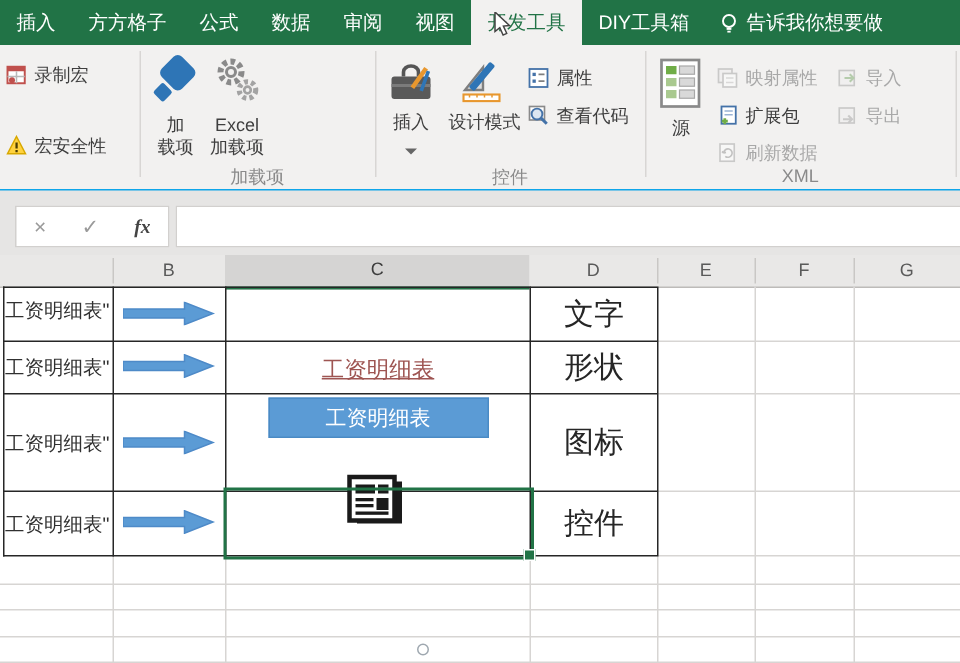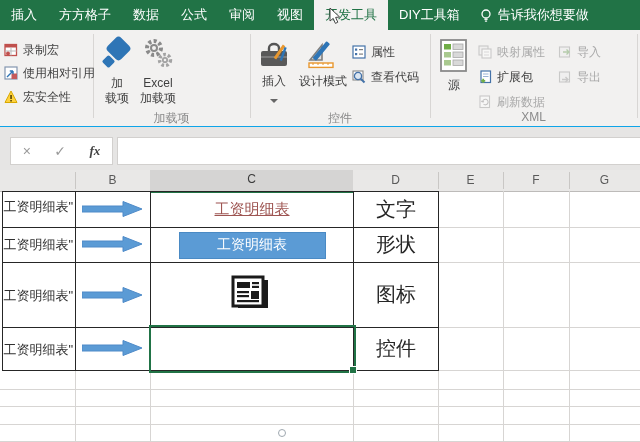--- a/index.html
+++ b/index.html
@@ -32,41 +32,41 @@
       color:#444;font-size:13px;}
   
   .hdr{position:absolute;top:170px;height:21px;background:#e9e8e7;border-bottom:1px solid #bdbbb9;
        color:#5a5a5a;font-size:12px;text-align:center;line-height:21px;}
   .hdr.sel{background:#d5d4d3;border-bottom:2px solid #217346;line-height:19px;color:#3c3c3c;}
   .hsep{position:absolute;top:172px;height:17px;width:1px;background:#c9c7c5;}
   .gl{position:absolute;background:#d7d5d3;}
   .bl{position:absolute;background:#262626;}
   .acell{position:absolute;overflow:hidden;font-size:13px;color:#303030;text-align:right;white-space:nowrap;}
   .dcell{position:absolute;font-size:20px;color:#262626;display:flex;align-items:center;justify-content:center;}
-  .ccell{position:absolute;display:flex;align-items:center;justify-content:center;}
+  .ccell{position:absolute;display:flex;align-items:flex-end;justify-content:center;margin-top:30px;}
   .hlink{font-size:15px;color:#9e5552;text-decoration:underline;}
   .shapebtn{width:145px;height:25px;background:#5b9bd5;border:1px solid #4a8ac4;color:#fff;
             font-size:14px;display:flex;align-items:center;justify-content:center;}
   .selbox{position:absolute;left:149px;top:325px;width:203px;height:44px;
           border:2px solid #217346;background:transparent;}
   .fillhandle{position:absolute;left:349px;top:366px;width:6px;height:6px;background:#217346;
               border:1px solid #fff;}
   .dot{position:absolute;left:278px;top:429px;width:6px;height:6px;border:1px solid #9fa8b0;
        border-radius:50%;background:#fff;}
 </style>
 </head>
 <body>
 
 <div id="app">
 
   <div class="tabbar">
     <span class="tab">插入</span>
     <span class="tab">方方格子</span>
+    <span class="tab">公式</span>
     <span class="tab">数据</span>
-    <span class="tab">公式</span>
     <span class="tab">审阅</span>
     <span class="tab">视图</span>
     <span class="tab active">开发工具</span>
     <span class="tab">DIY工具箱</span>
     <span class="tellme">
       <svg width="14" height="15" viewBox="0 0 14 15">
         <circle cx="7" cy="6" r="4" fill="none" stroke="#fff" stroke-width="1.3"></circle>
         <rect x="5.4" y="10.5" width="3.2" height="1.4" fill="#fff"></rect>
         <rect x="5.9" y="12.5" width="2.2" height="1.2" fill="#fff"></rect>
       </svg>
@@ -86,28 +86,20 @@
 
     <div class="sbtn" style="left:4px;top:11px">
       <svg width="14" height="14" viewBox="0 0 14 14">
         <rect x="1" y="1.5" width="11.5" height="11" fill="#fff" stroke="#c0504d" stroke-width="1.3"></rect>
         <rect x="1" y="1.5" width="11.5" height="3" fill="#c0504d"></rect>
         <line x1="1" y1="8" x2="12.5" y2="8" stroke="#b9b9b9"></line>
         <line x1="7" y1="4.5" x2="7" y2="12.5" stroke="#b9b9b9"></line>
         <circle cx="4" cy="10.5" r="2" fill="#c0504d"></circle>
       </svg>
       <span>录制宏</span>
-    </div>
-    <div class="sbtn" style="left:4px;top:34px">
-      <svg width="14" height="14" viewBox="0 0 14 14">
-        <rect x="1" y="1" width="12" height="12" fill="#fff" stroke="#8496b0" stroke-width="1.2"></rect>
-        <rect x="7.5" y="7.5" width="5.5" height="5.5" fill="#c55a5a"></rect>
-        <path d="M3,11 L9,5 M9,5 L5.8,5 M9,5 L9,8.2" stroke="#2e75b6" stroke-width="1.4" fill="none"></path>
-      </svg>
-      <span>使用相对引用</span>
     </div>
     <div class="sbtn" style="left:4px;top:58px">
       <svg width="14" height="14" viewBox="0 0 14 14">
         <path d="M7,1 L13,12.5 L1,12.5 Z" fill="#ffd23e" stroke="#d8a800" stroke-width="1"></path>
         <rect x="6.3" y="5" width="1.5" height="4" fill="#4a3b00"></rect>
         <rect x="6.3" y="10" width="1.5" height="1.5" fill="#4a3b00"></rect>
       </svg>
       <span>宏安全性</span>
     </div>
 

